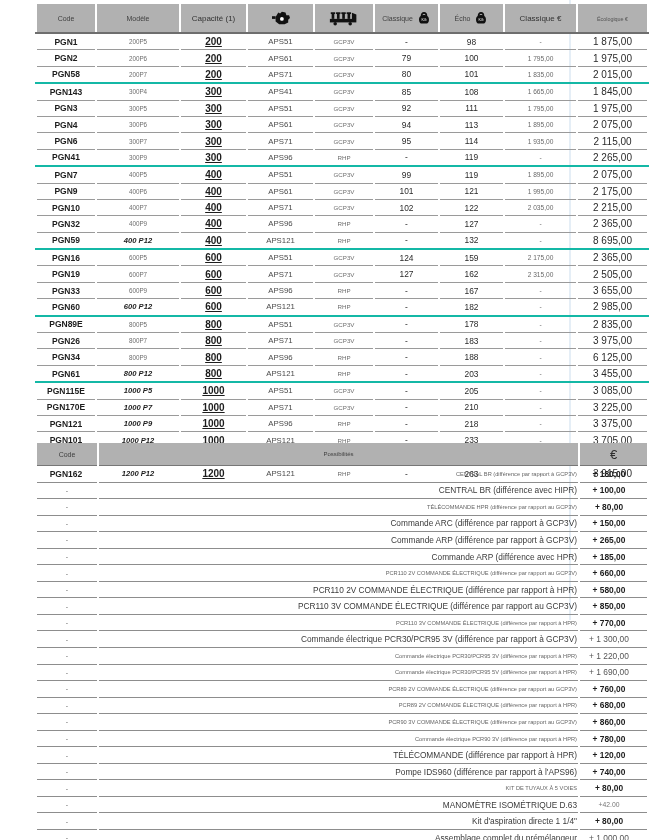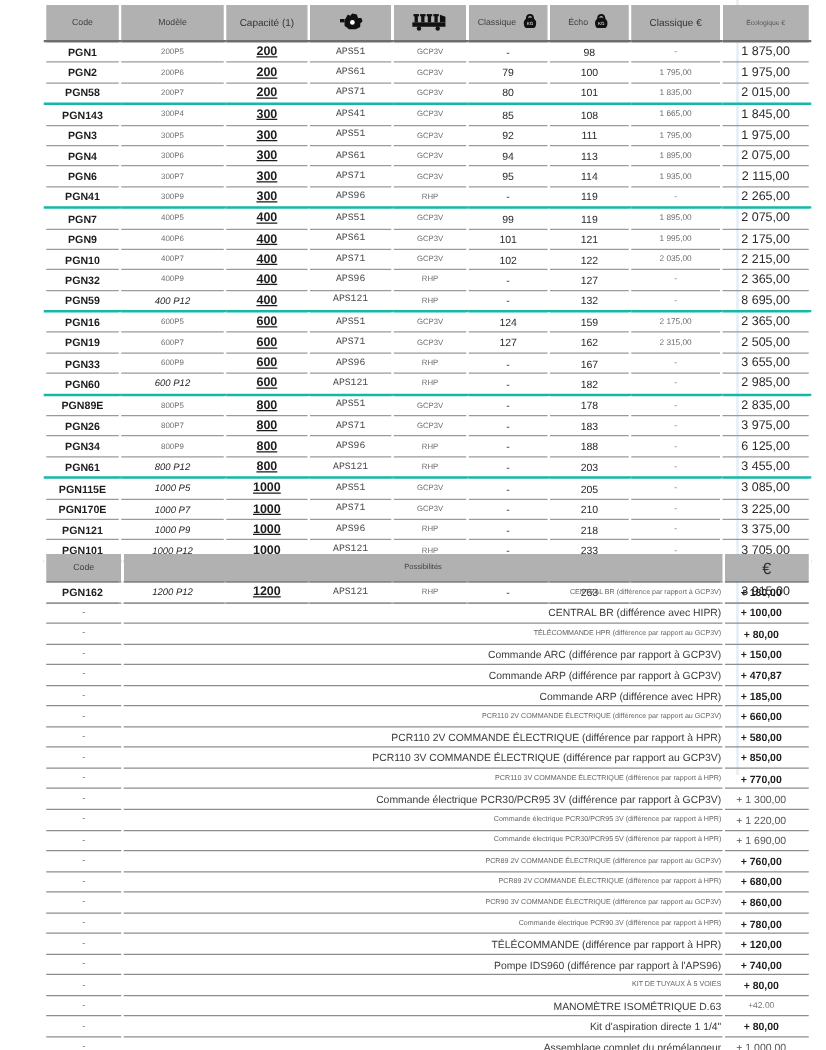--- a/index.html
+++ b/index.html
@@ -1,44 +1,44 @@
 <!DOCTYPE html>
 <html><head>
 <meta charset="utf-8">
 <style>
   html,body{margin:0;padding:0;}
   body{
     width:661px;height:840px;background:#fff;position:relative;
     font-family:"Liberation Sans", sans-serif;color:#2e2e2e;
     -webkit-font-smoothing:antialiased;overflow:hidden;
   }
-  .page{position:relative;width:576px;height:840px;background:#fff;padding-left:20px;}
+  .page{position:relative;width:576px;height:840px;background:#fff;}
   .edge-artifact{position:absolute;right:5px;top:0;width:2px;height:620px;background:#cfe0ee;opacity:.55;}
 
   table{border-collapse:collapse;table-layout:fixed;position:absolute;}
   td,th{overflow:hidden;white-space:nowrap;}
 
   
   .t1{left:35px;top:4px;width:612px;}
   .t1 th{
     background:#b1b1b1;height:26px;font-size:7px;font-weight:normal;color:#3f3f3f;
     text-align:center;vertical-align:middle;border-left:2px solid #fff;border-right:2px solid #fff;
     border-bottom:2px solid #6e6e6e;
   }
   .t1 th.big{font-size:8px;color:#333;}
   .t1 td{
     height:13.4px;text-align:center;vertical-align:middle;font-size:8px;
     border-left:2px solid #fff;border-right:2px solid #fff;border-bottom:1px solid #9a9a9a;
   }
   .t1 tr.group-end td{border-bottom:2px solid #14b8a6;}
   .t1 td.c-code{font-weight:bold;font-size:8.5px;color:#1d1d1d;}
   .t1 td.c-mod{font-size:6.3px;color:#6e6e6e;}
-  .t1 td.c-mod.mbold{font-size:7.6px;color:#1d1d1d;font-weight:normal;font-style:italic;}
+  .t1 td.c-mod.mbold{font-size:7.6px;color:#1d1d1d;font-weight:bold;font-style:italic;}
   .t1 td.c-cap{font-weight:bold;font-size:10px;color:#1d1d1d;text-decoration:underline;}
-  .t1 td.c-pmp{font-size:7.8px;color:#4a4a4a;font-family:Liberation Mono, monospace;}
+  .t1 td.c-pmp{font-size:7.8px;color:#4a4a4a;}
   .t1 td.c-cmd{font-size:6.2px;color:#6e6e6e;}
   .t1 td.c-kg{font-size:8.4px;color:#2a2a2a;}
   .t1 td.c-pr1{font-size:6.6px;color:#6a6a6a;}
   .t1 td.c-pr2{font-size:10px;color:#2a2a2a;margin-top:11px;}
   .hlab{display:inline-flex;align-items:center;gap:4px;justify-content:center;}
   .t1 th .eco{font-size:5.4px;color:#555;}
 
   
   .t2{left:35px;top:443px;width:612px;}
   .t2 th{
@@ -470,21 +470,21 @@
           <td class="c2-pr">+ 80,00</td>
         </tr>
         <tr>
           <td class="c2-code">-</td>
           <td class="c2-lab">Commande ARC (différence par rapport à GCP3V)</td>
           <td class="c2-pr">+ 150,00</td>
         </tr>
         <tr>
           <td class="c2-code">-</td>
           <td class="c2-lab">Commande ARP (différence par rapport à GCP3V)</td>
-          <td class="c2-pr">+ 470,87</td>
+          <td class="c2-pr">+ 265,00</td>
         </tr>
         <tr>
           <td class="c2-code">-</td>
           <td class="c2-lab">Commande ARP (différence avec HPR)</td>
           <td class="c2-pr">+ 185,00</td>
         </tr>
         <tr>
           <td class="c2-code">-</td>
           <td class="c2-lab small">PCR110 2V COMMANDE ÉLECTRIQUE (différence par rapport au GCP3V)</td>
           <td class="c2-pr">+ 660,00</td>

